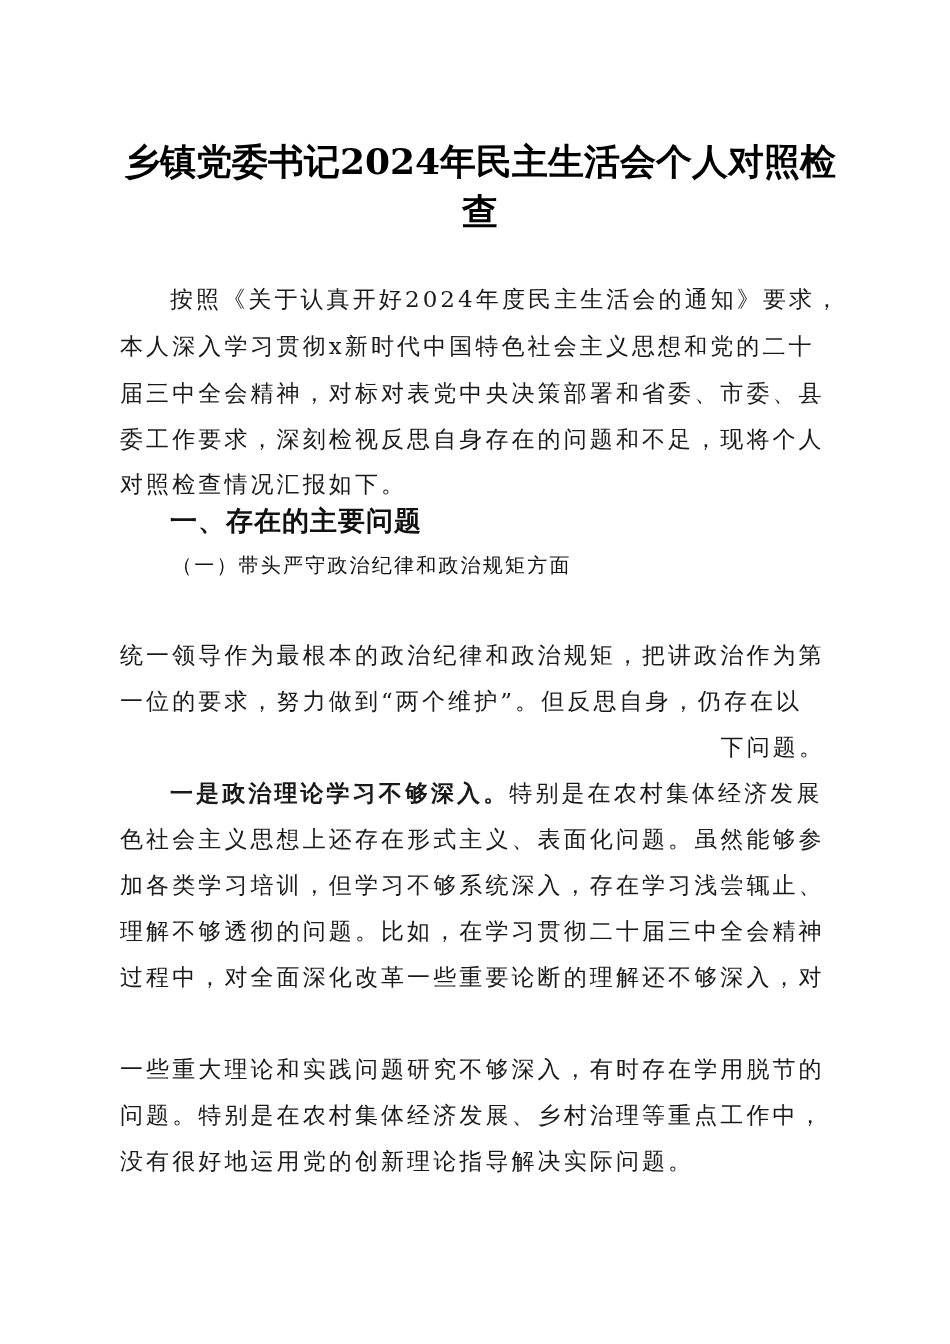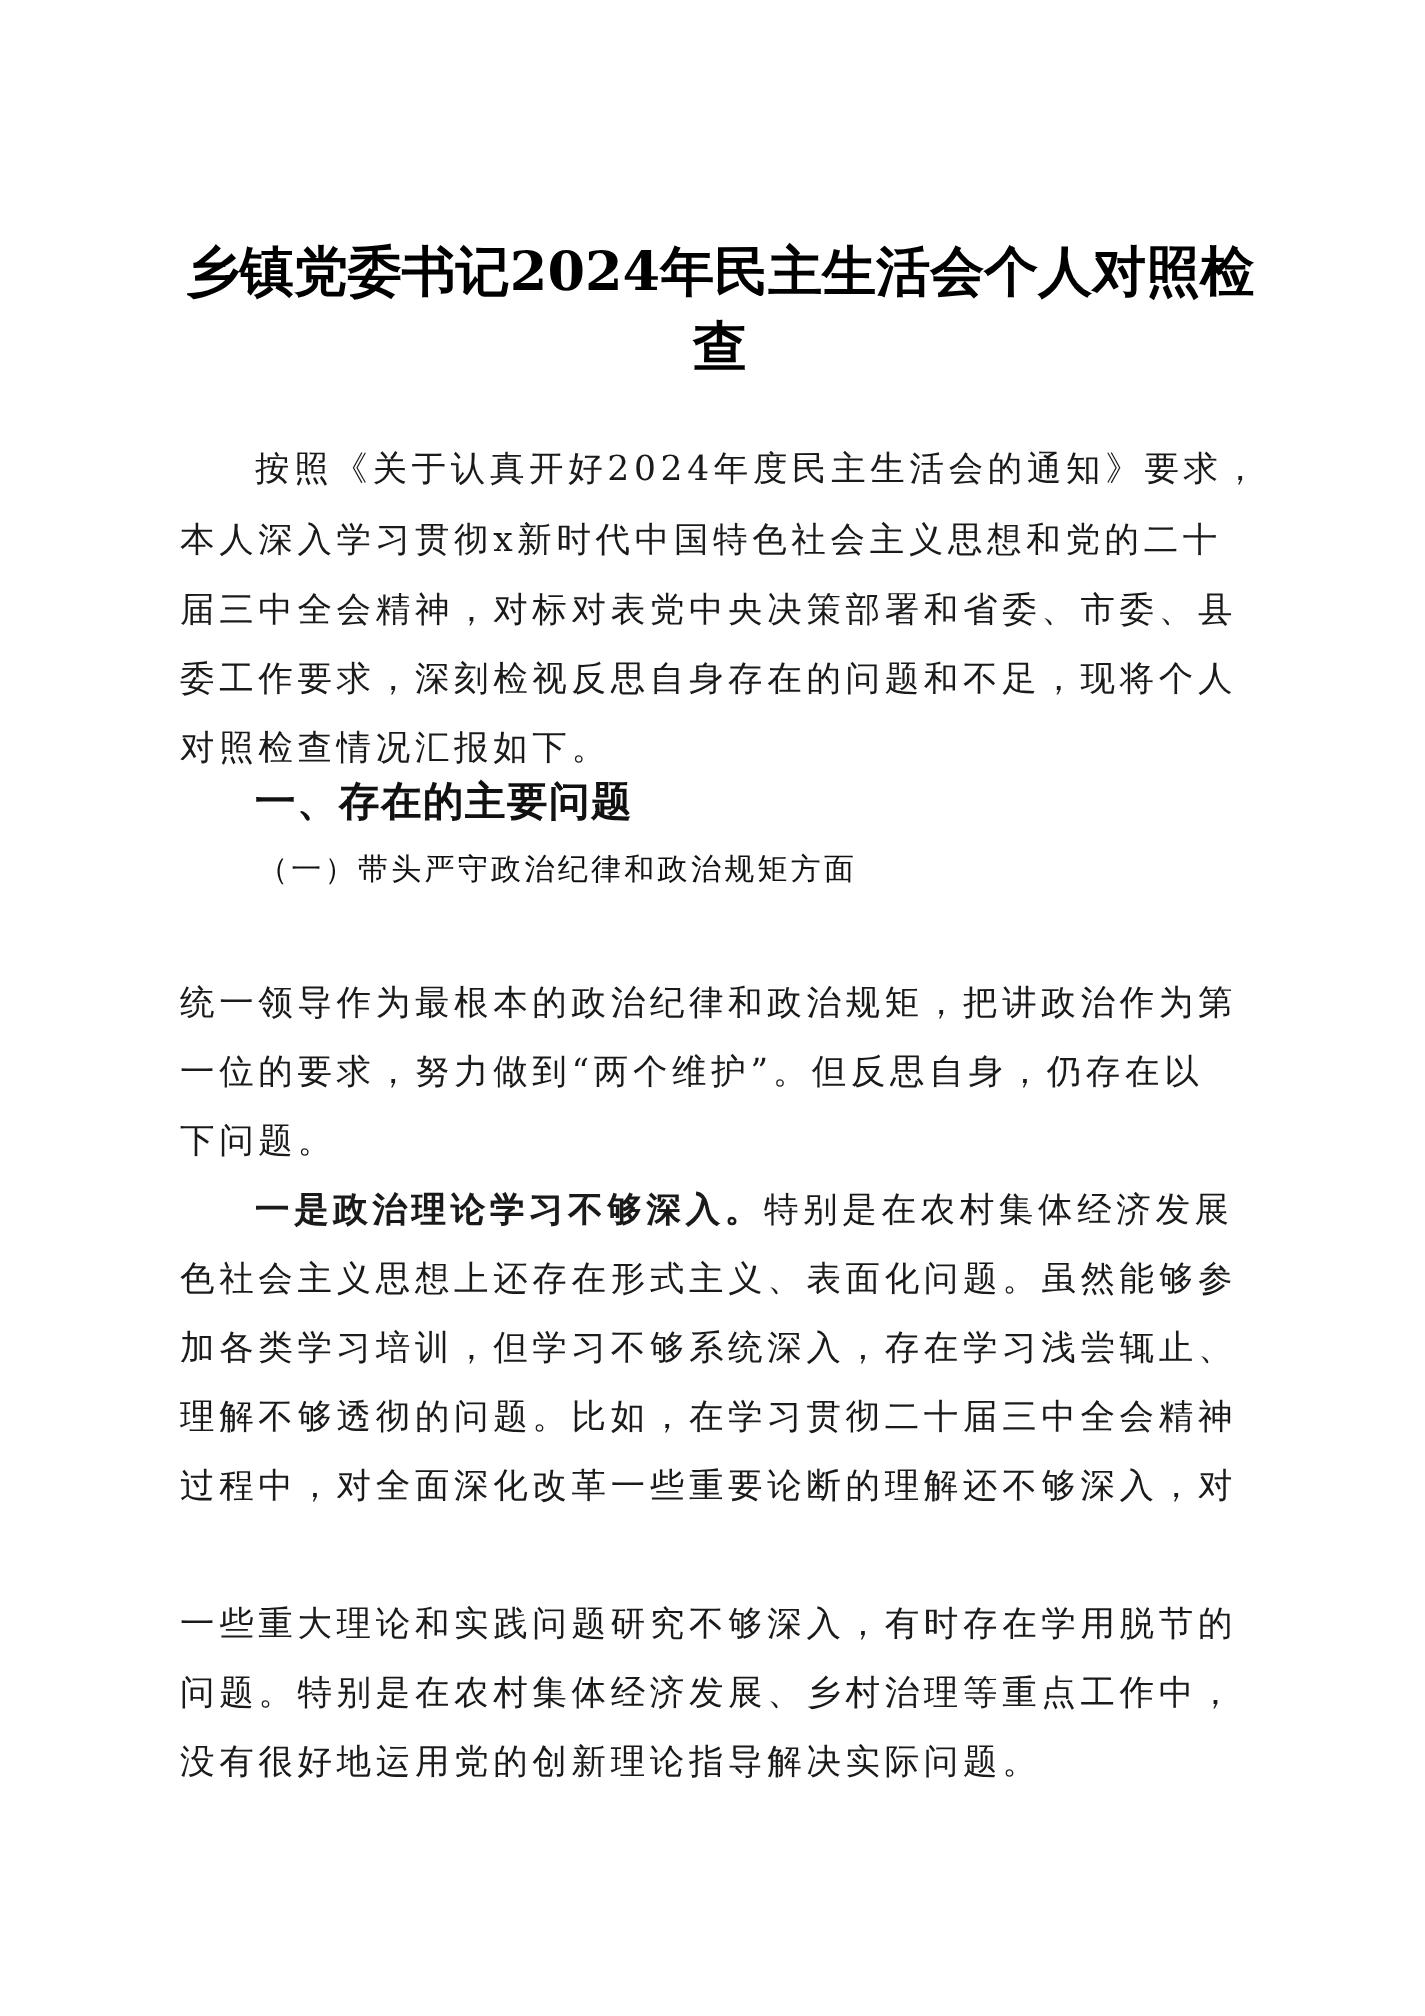--- a/index.html
+++ b/index.html
@@ -1,25 +1,25 @@
 <!DOCTYPE html>
 <html><head>
 <meta charset="utf-8">
 <style>
   html, body { margin: 0; padding: 0; background: #ffffff; }
   body { width: 950px; height: 1344px; position: relative; overflow: hidden;
          font-family: "DejaVu Serif", "Liberation Serif", serif; color: #111; }
   .page { position: absolute; left: 0; top: 0; width: 950px; height: 1344px; background: #fff; }
   .title { position: absolute; left: 120px; width: 720px; text-align: center;
            font-family: "DejaVu Serif", "Liberation Serif", serif; font-weight: bold;
-           font-size: 36px; line-height: 46px; top: 138px; color: #000; letter-spacing: 0px; margin-top: 20px; }
+           font-size: 36px; line-height: 46px; top: 138px; color: #000; letter-spacing: 0px; }
   .title .l { display: block; white-space: nowrap; }
   .title .l2 { margin-top: 4px; }
   .line { position: absolute; left: 120px; width: 705px; font-size: 23px; line-height: 30px;
-          white-space: nowrap; letter-spacing: 3.1px; color: #1a1a1a; margin-top: 14px; }
+          white-space: nowrap; letter-spacing: 3.1px; color: #1a1a1a; }
   .indent { left: 170px; width: 655px; }
   .heading1 { font-family: "DejaVu Sans", "Liberation Sans", sans-serif; font-weight: bold;
               font-size: 27px; letter-spacing: 1px; color: #111; }
   .heading2 { left: 172px; letter-spacing: 2.2px; font-size: 20px; color: #111; }
   .bold { font-weight: bold; }
 </style>
 </head>
 <body>
 
 <div class="page">
@@ -34,21 +34,21 @@
   <div class="line" style="top:378px;">届三中全会精神，对标对表党中央决策部署和省委、市委、县</div>
   <div class="line" style="top:424px;">委工作要求，深刻检视反思自身存在的问题和不足，现将个人</div>
   <div class="line" style="top:470px;font-family:Liberation Serif, serif;">对照检查情况汇报如下。</div>
 
   <div class="line indent heading1" style="top:506px;">一、存在的主要问题</div>
 
   <div class="line heading2" style="top:550px;">（一）带头严守政治纪律和政治规矩方面</div>
 
   <div class="line" style="top:640px;">统一领导作为最根本的政治纪律和政治规矩，把讲政治作为第</div>
   <div class="line" style="top:686px;">一位的要求，努力做到“两个维护”。但反思自身，仍存在以</div>
-  <div class="line" style="top:732px;">下问题。</div>
+  <div class="line" style="top:732px;text-align:right;">下问题。</div>
 
   <div class="line indent" style="top:778px;">
     <span class="bold">一是政治理论学习不够深入。</span><span>特别是在农村集体经济发展</span>
   </div>
   <div class="line" style="top:824px;">色社会主义思想上还存在形式主义、表面化问题。虽然能够参</div>
   <div class="line" style="top:870px;">加各类学习培训，但学习不够系统深入，存在学习浅尝辄止、</div>
   <div class="line" style="top:916px;">理解不够透彻的问题。比如，在学习贯彻二十届三中全会精神</div>
   <div class="line" style="top:962px;">过程中，对全面深化改革一些重要论断的理解还不够深入，对</div>
   <div class="line" style="top:1054px;">一些重大理论和实践问题研究不够深入，有时存在学用脱节的</div>
   <div class="line" style="top:1100px;">问题。特别是在农村集体经济发展、乡村治理等重点工作中，</div>

